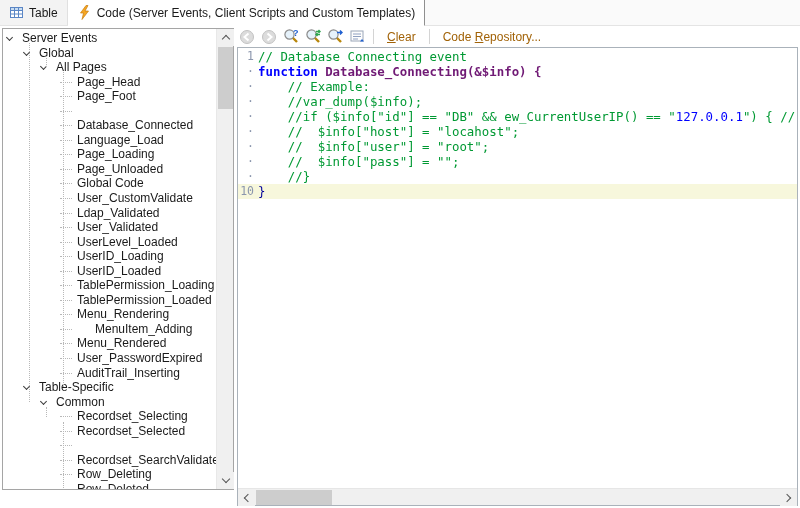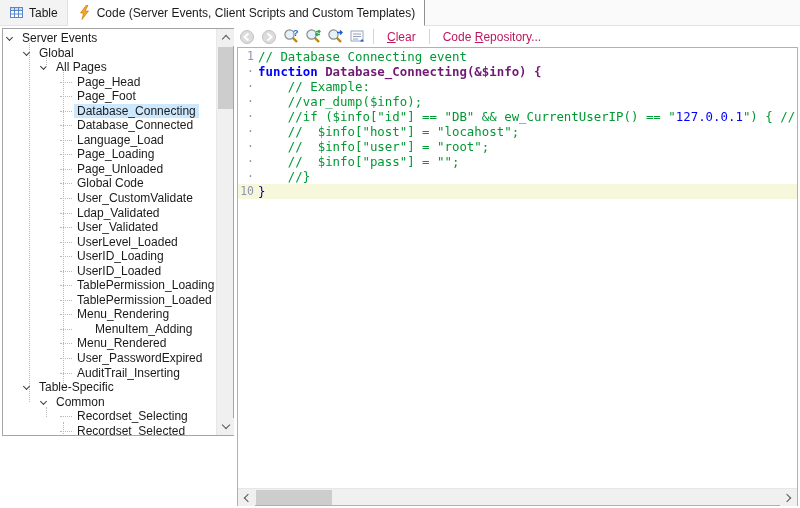--- a/index.html
+++ b/index.html
@@ -12,21 +12,21 @@
             background:#fafafa; border-bottom:1px solid #e4e4e4;
             display:flex; align-items:stretch; }
   .tab { display:flex; align-items:center; gap:5px; padding:0 9px;
          font-size:12px; color:#1a1a1a; background:#f3f3f3; cursor:default;
          border-right:1px solid #e0e0e0; }
   .tab.active { background:#ffffff; border-right:1px solid #8f8f8f;
                 border-bottom:1px solid #ffffff; margin-bottom:-1px; }
   .tab .ticon { width:15px; height:15px; display:inline-block; flex:0 0 auto; }
 
   
-  .tree-panel { position:absolute; left:2px; top:28px; width:232px; height:408px;
+  .tree-panel { position:absolute; left:2px; top:28px; width:232px; height:462px;
                 border:1px solid #a5a5a5; background:#fff; }
   .tree-content { position:absolute; left:0; top:0; right:17px; bottom:0;
                   overflow:hidden; padding-top:2px; }
   .tree-rows { position:relative; }
   .tree-row { position:relative; height:14.55px; font-size:12px; color:#1a1a1a;
               white-space:nowrap; }
   .tree-row .lbl { position:absolute; top:0; line-height:14.55px; padding:0 3px; }
   .tree-row.selected .lbl { background:#cce8ff; }
   .chev { position:absolute; top:4px; width:5px; height:5px;
           border-right:1.4px solid #3c3c3c; border-bottom:1.4px solid #3c3c3c;
@@ -49,21 +49,21 @@
   .tree-thumb { position:absolute; left:1px; top:18px; width:15px; height:62px;
                 background:#cdcdcd; }
 
   
   .toolbar { position:absolute; left:238px; top:27px; width:560px; height:19px;
              display:flex; align-items:center; gap:4px; background:#fff;
              font-size:12px; }
   .tb-icon { width:18px; height:17px; display:flex; align-items:center;
              justify-content:center; border-radius:2px; }
   .tb-sep { width:1px; height:15px; background:#d4d4d4; margin:0 3px; }
-  .tb-text-btn { padding:1px 6px; color:#be185d; cursor:default; }
+  .tb-text-btn { padding:1px 6px; color:#a16207; cursor:default; }
   .tb-text-btn u { text-decoration:underline; }
 
   
   .editor { position:absolute; left:237px; top:47px; width:561px; height:459px;
             border:1px solid #aab2ba; background:#fff; }
   .code-area { position:absolute; left:0; top:0; right:0; bottom:17px;
                overflow:hidden; padding-top:1px;
                font-family:"DejaVu Sans Mono","Liberation Mono",monospace;
                font-size:12.4px; line-height:15px; }
   .code-line { display:flex; height:15px; white-space:pre; }
@@ -129,21 +129,20 @@
           <div class="tree-row">
             <span class="leafdash"></span>
             <span class="lbl" style="left: 71px;">Page_Head</span>
           </div>
           <div class="tree-row">
             <span class="leafdash"></span>
             <span class="lbl" style="left: 71px;">Page_Foot</span>
           </div>
           <div class="tree-row selected">
             <span class="leafdash"></span>
-            <span class="lbl" style="left: 71px;">Database_Connecting</span>
           </div>
           <div class="tree-row">
             <span class="leafdash"></span>
             <span class="lbl" style="left: 71px;">Database_Connected</span>
           </div>
           <div class="tree-row">
             <span class="leafdash"></span>
             <span class="lbl" style="left: 71px;">Language_Load</span>
           </div>
           <div class="tree-row">

